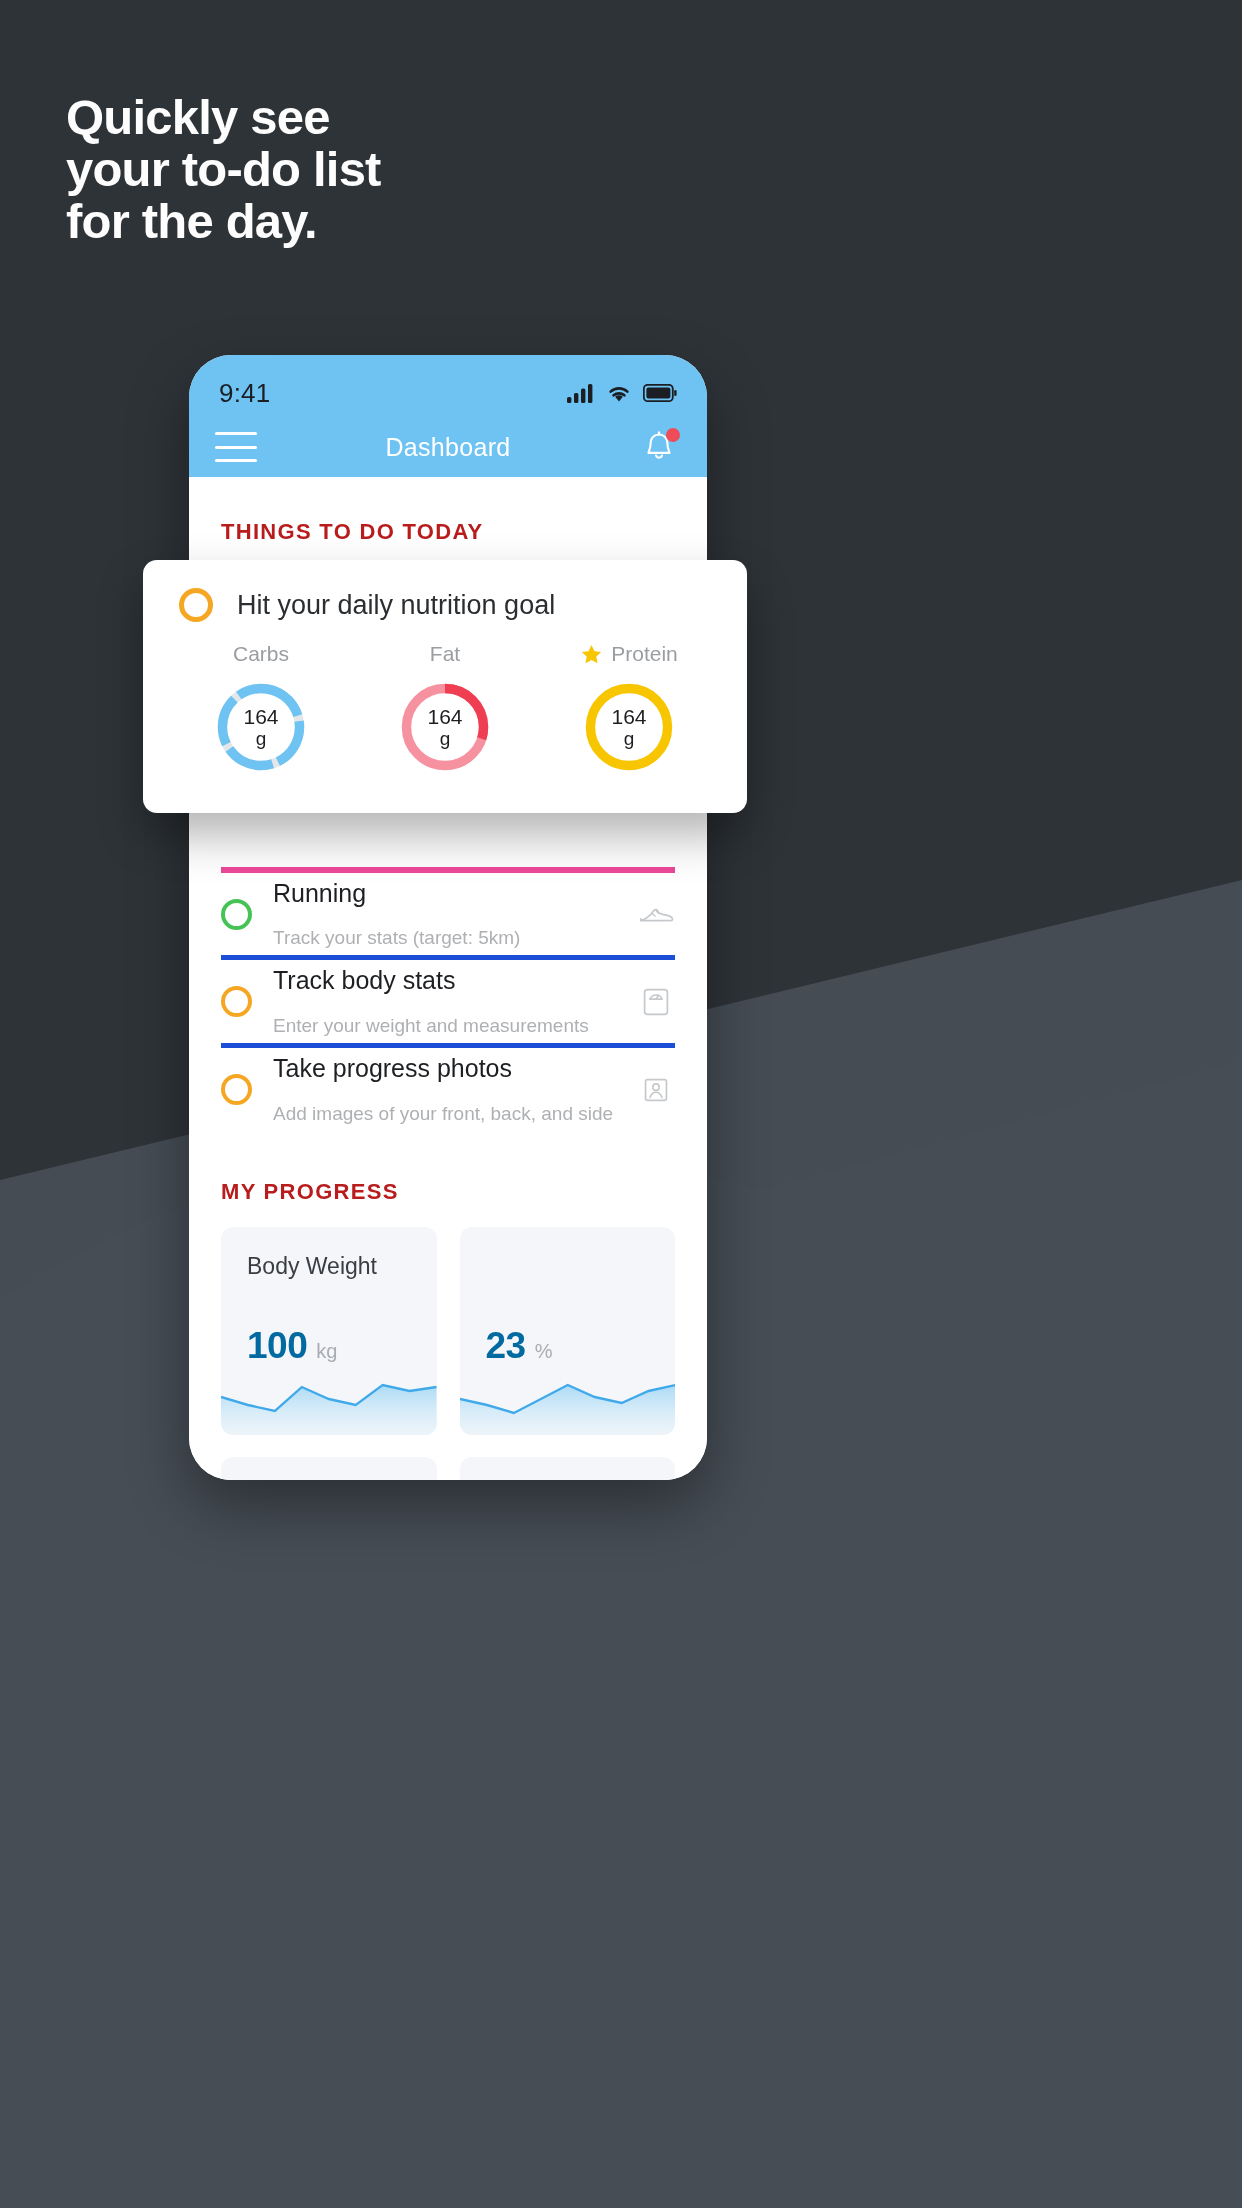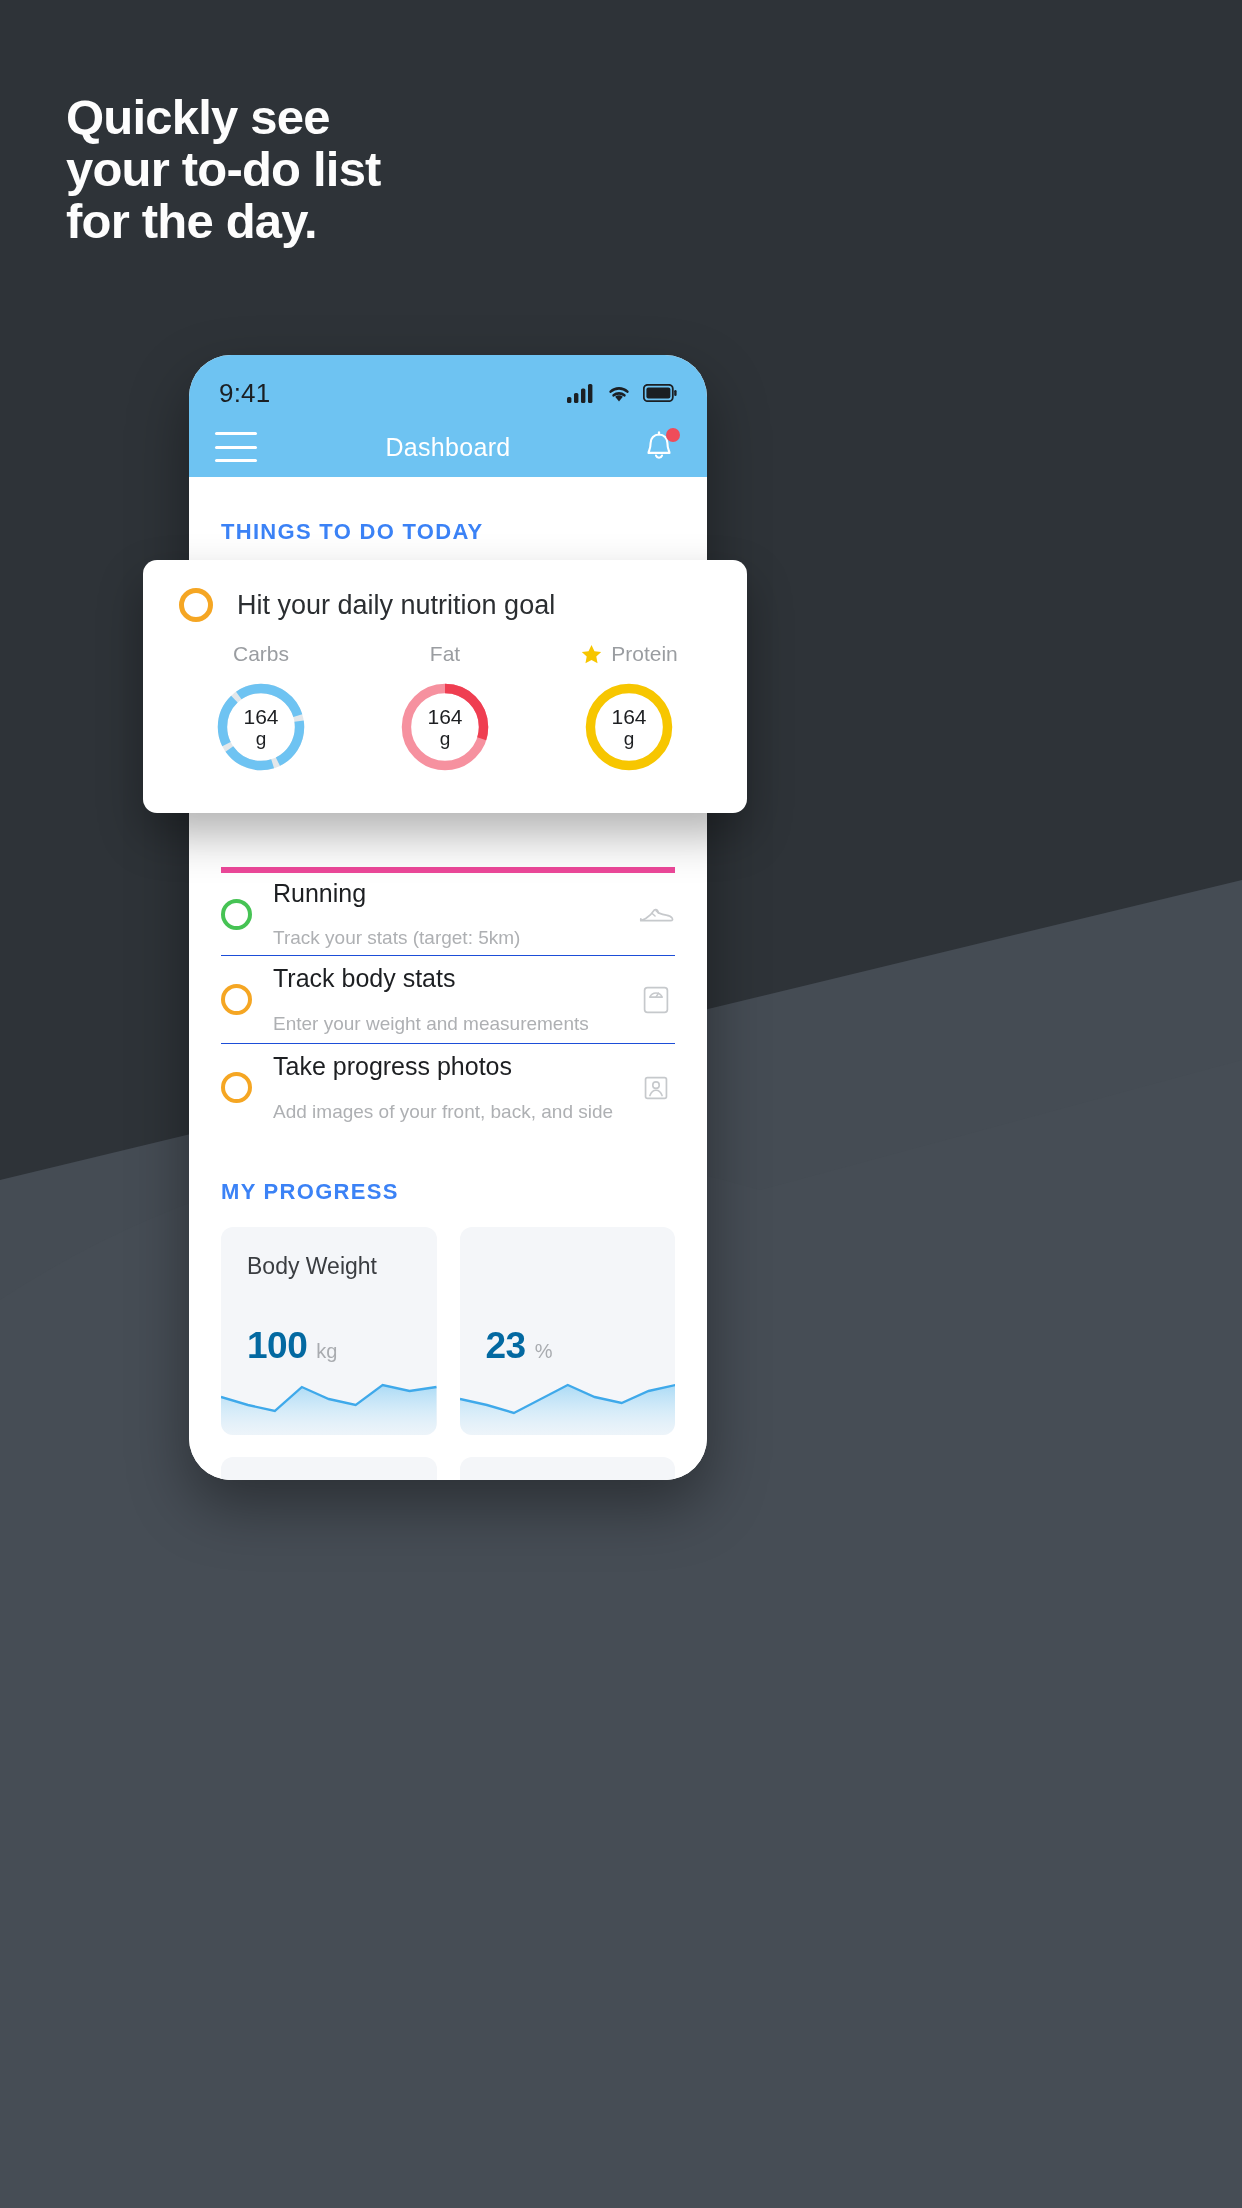--- a/index.html
+++ b/index.html
@@ -56,32 +56,32 @@
   #bell-wrap { position:relative; width:42px; height:40px; }
   #bell-dot {
     position:absolute; right:1px; top:1px;
     width:14px; height:14px; border-radius:50%; background:#ef4c5a;
   }
 
   
   #phone-content { background:#fff; height:1003px; position:relative; }
 
   .section-title {
-    font-size:22px; font-weight:bold; color:#3b82f6;
+    font-size:22px; font-weight:bold; color:#b91c1c;
     letter-spacing:1.3px; padding:42px 0 0 32px;
   }
 
   
   #todo-spacer { height:322px; }
 
   
   .todo-list { padding:0 32px; }
   .todo-row {
     display:flex; align-items:center;
-    height:88px; border-top:1px solid #1d4ed8;
+    height:88px; border-top:5px solid #1d4ed8;
     position:relative;
   }
   .todo-row:first-child { border-top:6px solid #ec4899; }
   .ring {
     width:31px; height:31px; border-radius:50%;
     border:4px solid #f5a623; flex:0 0 auto; margin-right:21px;
   }
   .ring.green { border-color:#46c354; }
   .ring.orange { border-color:#f5a623; }
   .todo-text { flex:1 1 auto; }

